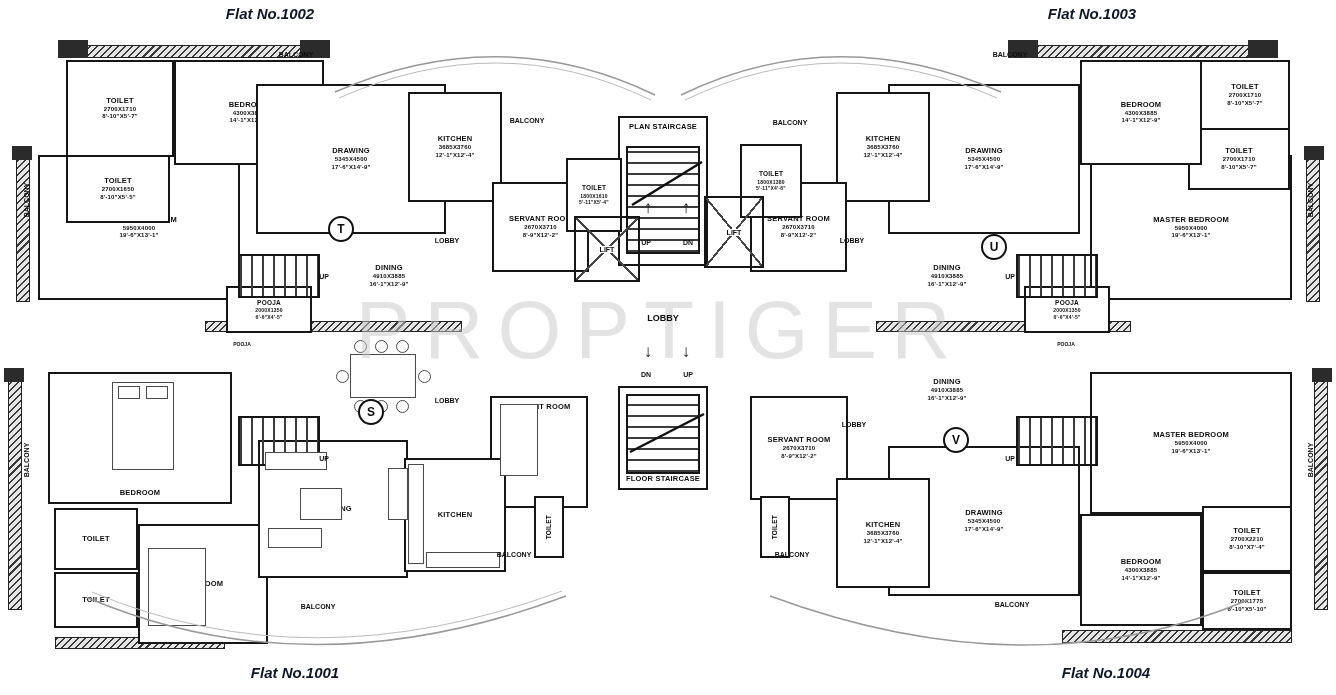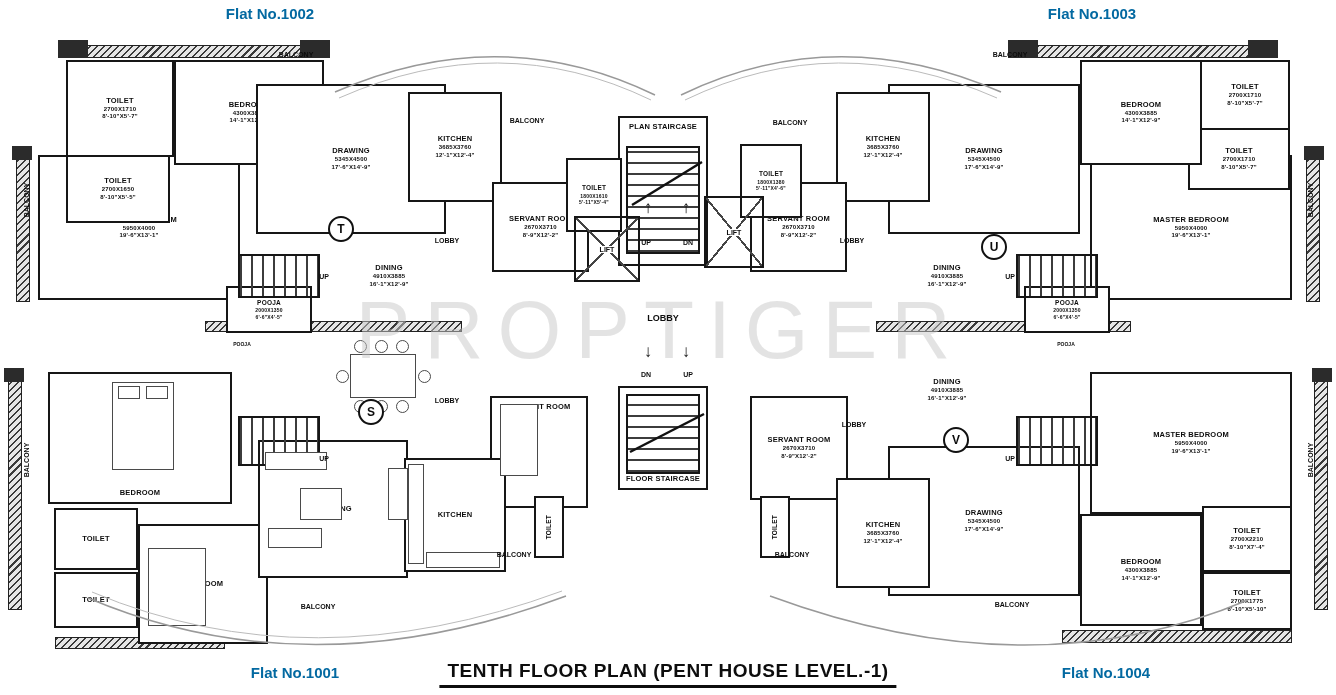--- a/index.html
+++ b/index.html
@@ -21,21 +21,21 @@
                linear-gradient(to bottom right,transparent calc(50% - 1px),#444 calc(50% - 1px) calc(50% + 1px),transparent calc(50% + 1px));}
   .lift span{background:#fff;font-weight:bold;font-size:7px;padding:0 2px;color:#0d0d0d;}
   .furn{position:absolute;border:1.5px solid #4a4a4a;background:#fff;box-sizing:border-box;z-index:3;}
   .furn.round{border-radius:50%;}
   .lbl{position:absolute;font-weight:bold;color:#0d0d0d;transform:translate(-50%,-50%);white-space:nowrap;z-index:7;}
   .lbl.v{transform:translate(-50%,-50%) rotate(-90deg);}
   .marker{position:absolute;width:22px;height:22px;border:2.5px solid #111;border-radius:50%;background:#fff;color:#0d0d0d;font-weight:bold;font-size:12px;display:flex;align-items:center;justify-content:center;transform:translate(-50%,-50%);z-index:7;}
   .arrow{position:absolute;font-weight:bold;color:#111;transform:translate(-50%,-50%);z-index:7;}
   #curves{position:absolute;left:0;top:0;z-index:5;pointer-events:none;}
   #watermark{position:absolute;left:660px;top:330px;transform:translate(-50%,-50%);font-size:82px;font-weight:normal;letter-spacing:14px;color:#c9c9c9;opacity:.5;z-index:6;white-space:nowrap;}
-  .flatlbl{position:absolute;transform:translateX(-50%);font-weight:bold;font-size:15px;color:#0369a1;z-index:8;white-space:nowrap;}
+  .flatlbl{position:absolute;transform:translateX(-50%);font-weight:bold;font-size:15px;color:#0f172a;z-index:8;white-space:nowrap;font-style:italic;}
   #title{position:absolute;left:668px;top:660px;transform:translateX(-50%);font-weight:bold;font-size:19px;color:#0d0d0d;border-bottom:3px solid #0d0d0d;padding:0 8px 3px 8px;z-index:8;white-space:nowrap;letter-spacing:.5px;}
 </style>
 </head>
 <body>
 
 <div id="plan">
   <svg id="curves" width="1336" height="695">
       <path d="M335,92 Q500,20 655,95" fill="none" stroke="#999" stroke-width="1.5"></path>
       <path d="M339,98 Q500,27 651,100" fill="none" stroke="#bbb" stroke-width="1"></path>
       <path d="M681,95 Q836,20 1001,92" fill="none" stroke="#999" stroke-width="1.5"></path>
@@ -44,21 +44,20 @@
       <path d="M92,592 Q310,684 562,591" fill="none" stroke="#bbb" stroke-width="1"></path>
       <path d="M770,596 Q1030,692 1248,600" fill="none" stroke="#999" stroke-width="1.5"></path>
       <path d="M632,205 L702,162" fill="none" stroke="#111" stroke-width="2.5"></path>
       <path d="M630,452 L704,414" fill="none" stroke="#111" stroke-width="2.5"></path>
     </svg>
   <div id="watermark">PROPTIGER</div>
   <div class="flatlbl" style="left:270px;top:5px">Flat No.1002</div>
   <div class="flatlbl" style="left:1092px;top:5px">Flat No.1003</div>
   <div class="flatlbl" style="left:295px;top:664px">Flat No.1001</div>
   <div class="flatlbl" style="left:1106px;top:664px">Flat No.1004</div>
-  <div id="title">TENTH FLOOR PLAN (PENT HOUSE LEVEL.-1)</div>
 <div class="wall" style="left: 60px; top: 45px; width: 268px; height: 13px;"></div>
     <div class="wall" style="left: 1008px; top: 45px; width: 268px; height: 13px;"></div>
     <div class="wall" style="left: 16px; top: 152px; width: 14px; height: 150px;"></div>
     <div class="wall" style="left: 1306px; top: 152px; width: 14px; height: 150px;"></div>
     <div class="wall" style="left: 8px; top: 375px; width: 14px; height: 235px;"></div>
     <div class="wall" style="left: 1314px; top: 375px; width: 14px; height: 235px;"></div>
     <div class="wall" style="left: 205px; top: 321px; width: 257px; height: 11px;"></div>
     <div class="wall" style="left: 876px; top: 321px; width: 255px; height: 11px;"></div>
     <div class="wall" style="left: 55px; top: 637px; width: 170px; height: 12px;"></div>
     <div class="wall" style="left: 1062px; top: 630px; width: 230px; height: 13px;"></div>

